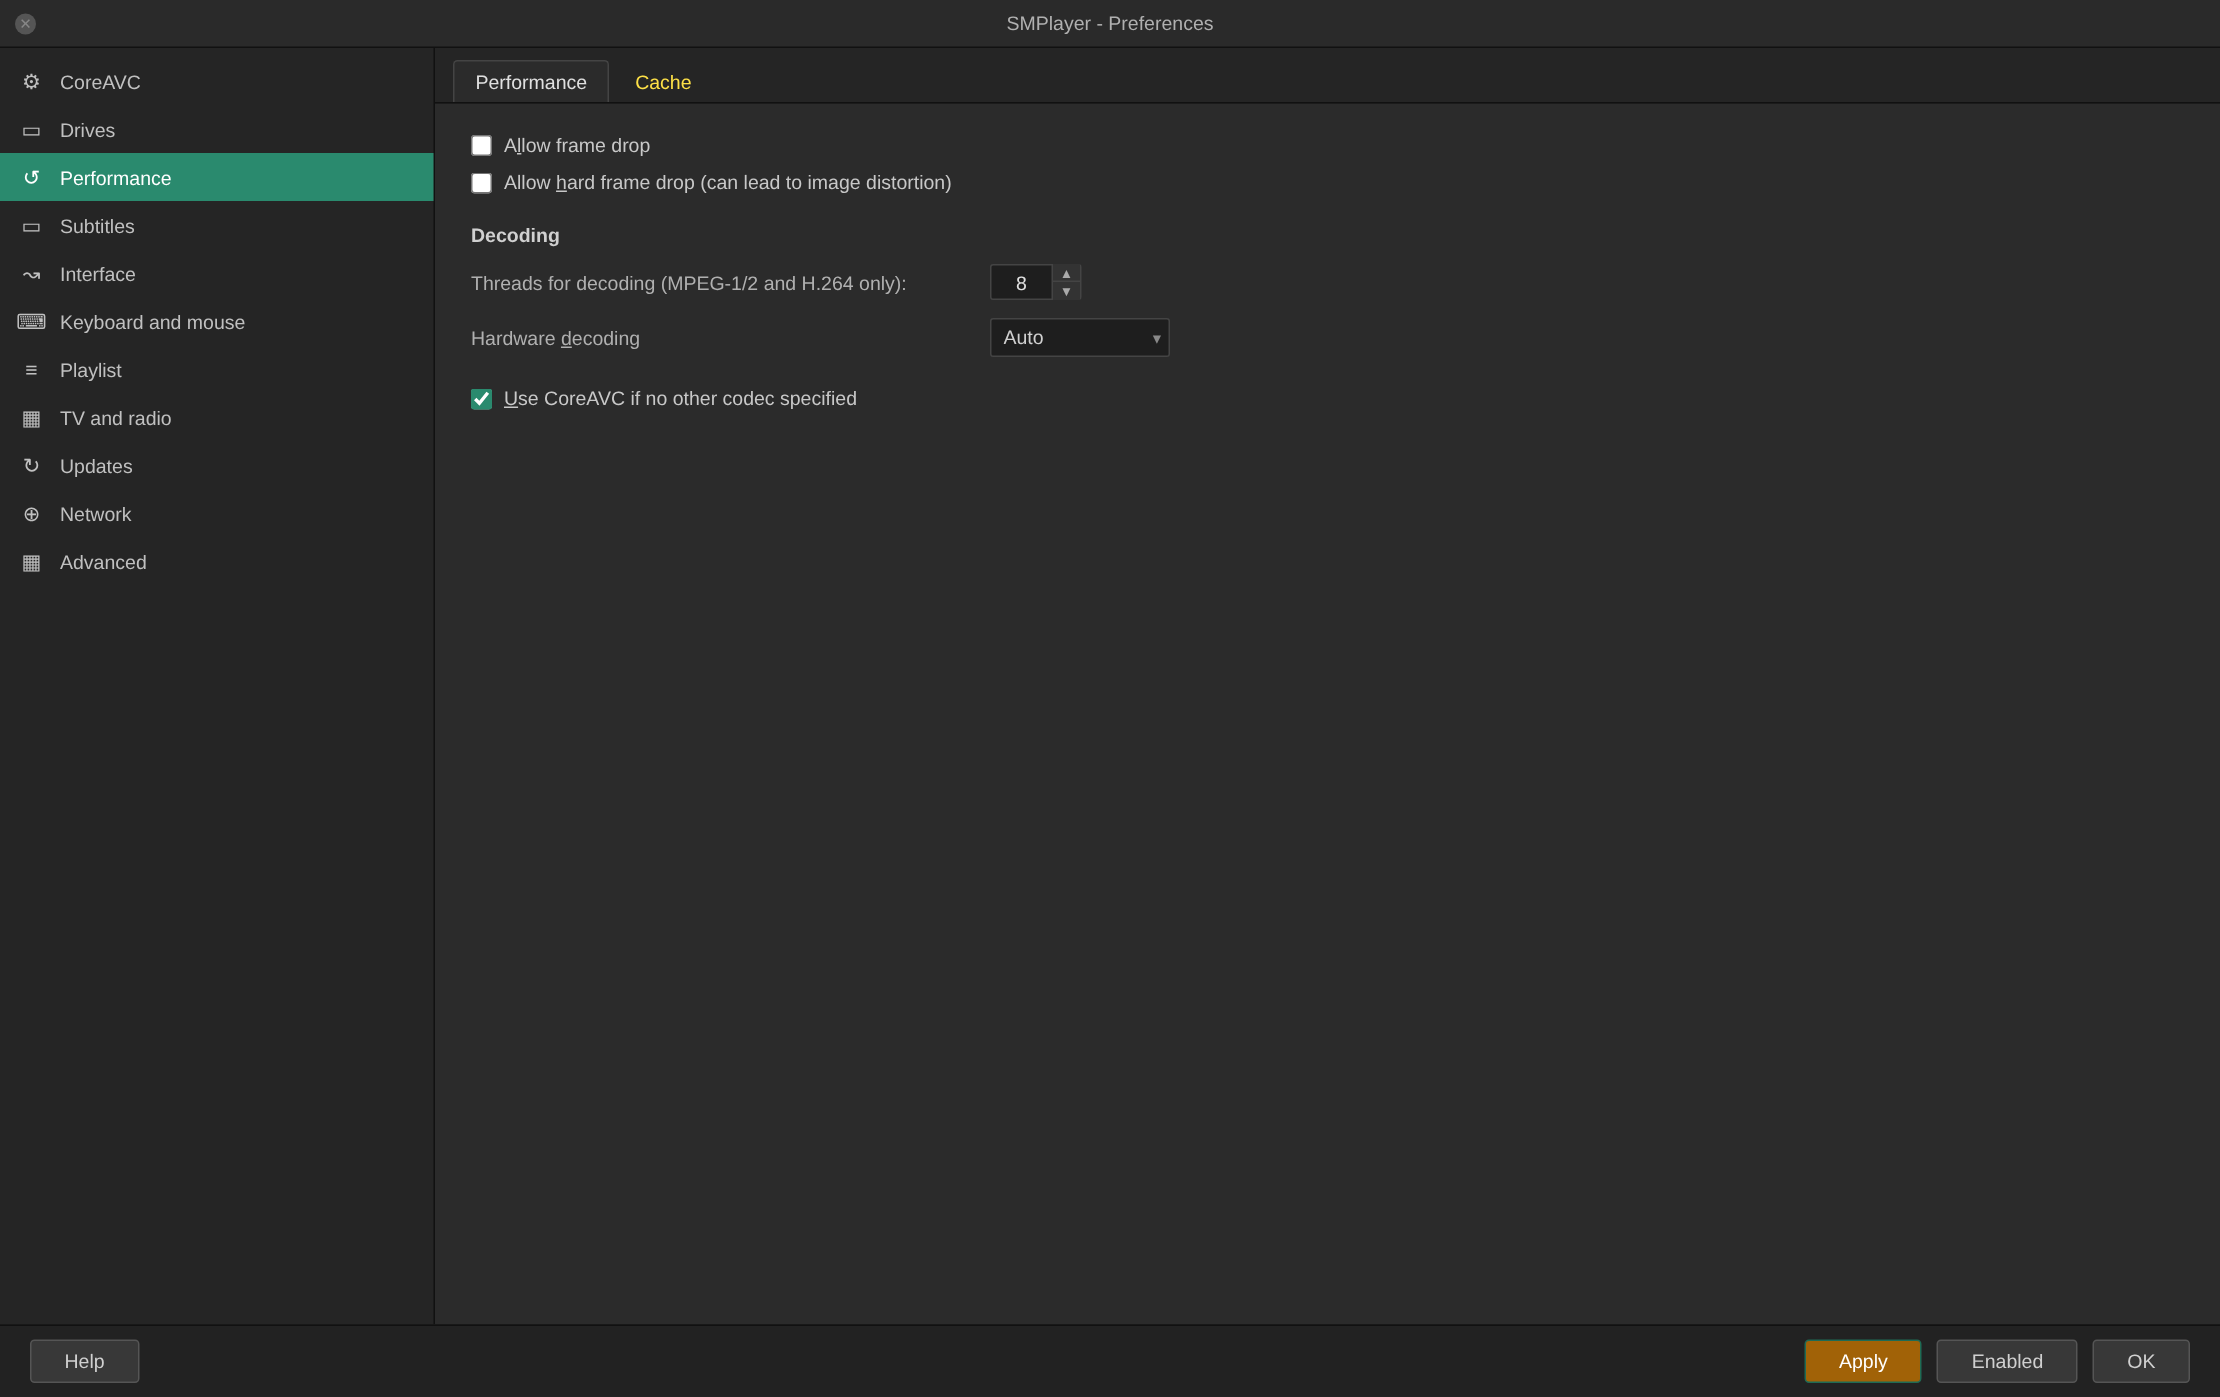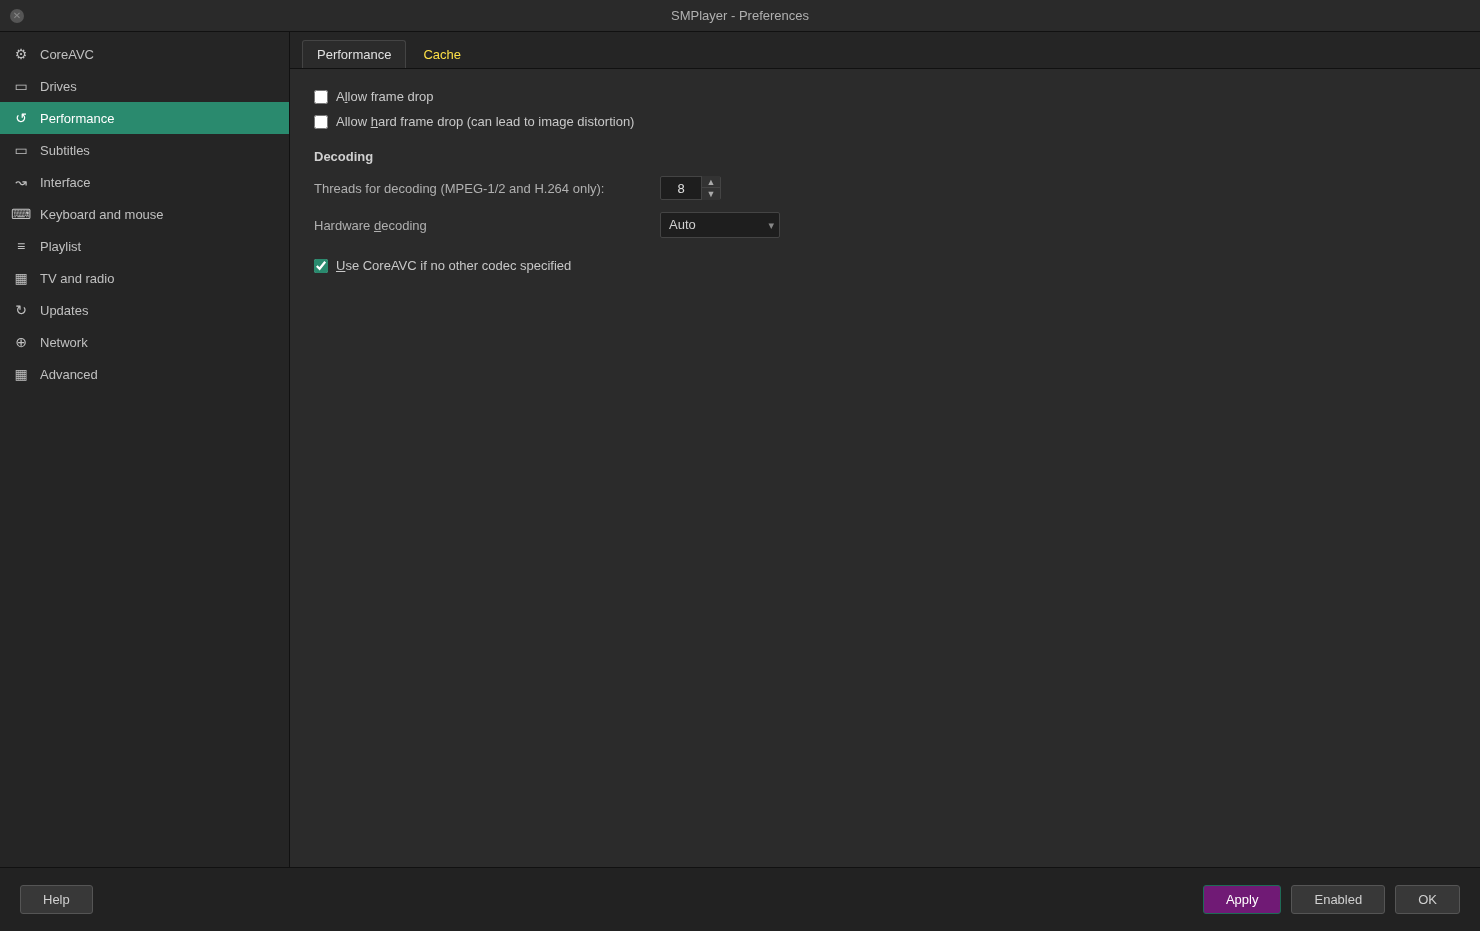--- a/index.html
+++ b/index.html
@@ -197,39 +197,39 @@
     }
     .select-wrap::after {
       content: "▾";
       position: absolute;
       right: 6px;
       pointer-events: none;
       color: #888;
       font-size: 11px;
     }
     .bottom-bar {
-      height: 64px;
+      height: 48px;
       background: #222;
       border-top: 1px solid #111;
       display: flex;
       align-items: center;
       justify-content: space-between;
       padding: 0 20px;
     }
     .btn {
       padding: 6px 22px;
       font-size: 13px;
       border-radius: 3px;
       cursor: pointer;
       border: 1px solid #555;
       background: #383838;
       color: #d0d0d0;
     }
     .btn-primary {
-      background: #701a75;
+      background: #a16207;
       border-color: #1e6b55;
       color: #fff;
     }
     .right-btns {
       display: flex;
       gap: 10px;
     }
     .underline-char {
       text-decoration: underline;
     }

